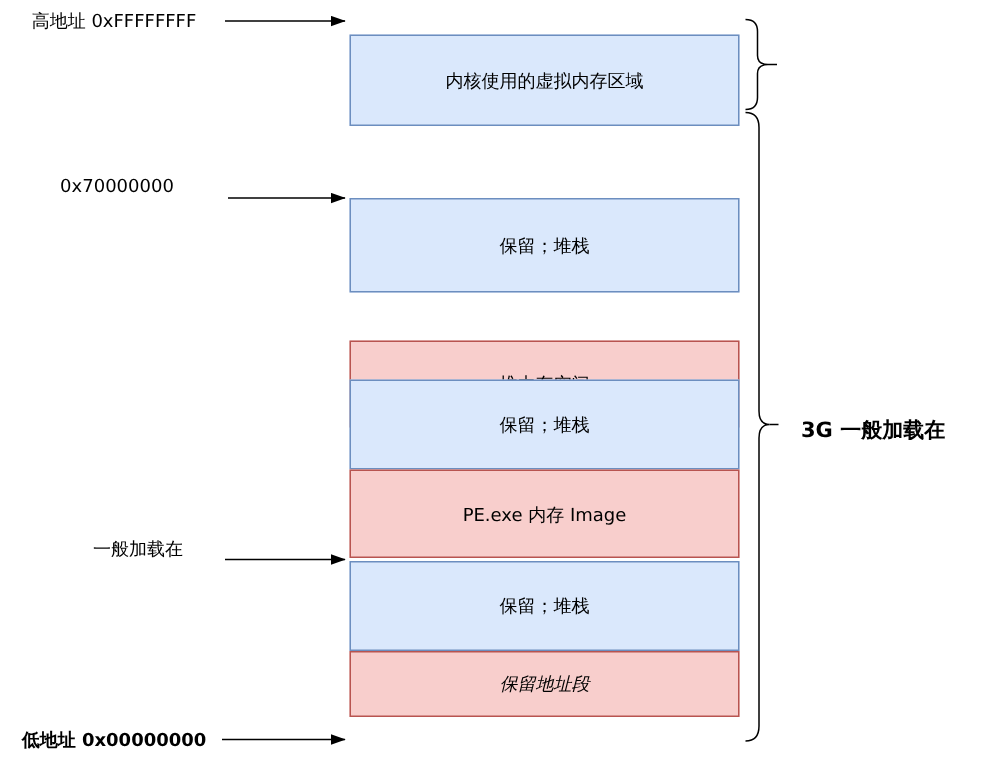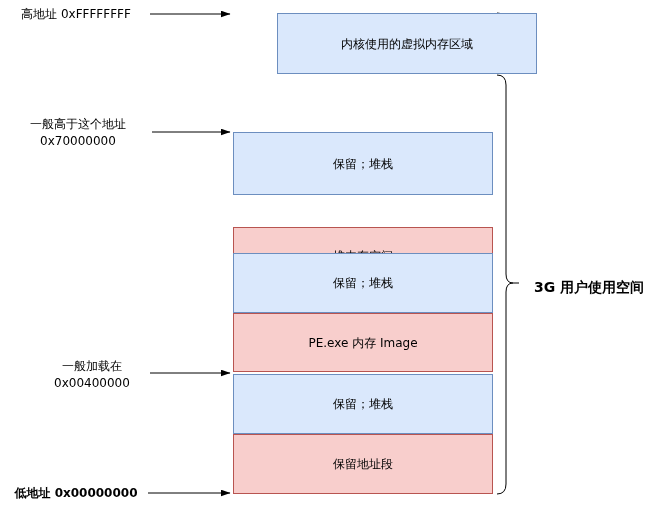--- a/index.html
+++ b/index.html
@@ -29,28 +29,28 @@
     display: flex;
     flex-direction: column;
     align-items: center;
     justify-content: center;
     font-size: 12px;
     line-height: 16px;
     text-align: center;
   }
   .block.blue { background: #dae8fc; border: 1px solid #6c8ebf; }
   .block.pink { background: #f8cecc; border: 1px solid #b85450; }
-  .b1 { top: 13px;  height: 61px; margin-left: 44px; }
+  .b1 { top: 23px;  height: 61px; }
   .b2 { top: 74px;  height: 58px; }
   .b3 { top: 132px; height: 63px; }
   .b4 { top: 195px; height: 58px; margin-top: 32px; }
   .b5 { top: 253px; height: 60px; }
   .b6 { top: 313px; height: 59px; }
   .b7 { top: 374px; height: 60px; }
-  .b8 { top: 434px; height: 60px; }
+  .b8 { top: 434px; height: 44px; font-style: italic; }
   
   .left-label {
     position: absolute;
     font-size: 12px;
     line-height: 17px;
     text-align: center;
     white-space: nowrap;
   }
   .ll1 { top: 6px;   left: 8px;  width: 136px; }
   .ll2 { top: 116px; left: 18px; width: 120px; }
@@ -109,26 +109,24 @@
     <span>保留；堆栈</span>
   </div>
   <div class="block pink b8">
     <span>保留地址段</span>
   </div>
 
   <div class="left-label ll1">
     <span>高地址 0xFFFFFFFF</span>
   </div>
   <div class="left-label ll2">
-    <div>一般高于这个地址</div>
     <div>0x70000000</div>
   </div>
   <div class="left-label ll3">
     <div>一般加载在</div>
-    <div>0x00400000</div>
   </div>
   <div class="left-label ll4">
     <span>低地址 0x00000000</span>
   </div>
 
-  <div class="right-label rl2">3G 用户使用空间</div>
+  <div class="right-label rl2">3G 一般加载在</div>
 
 </div>
 
 </body></html>

